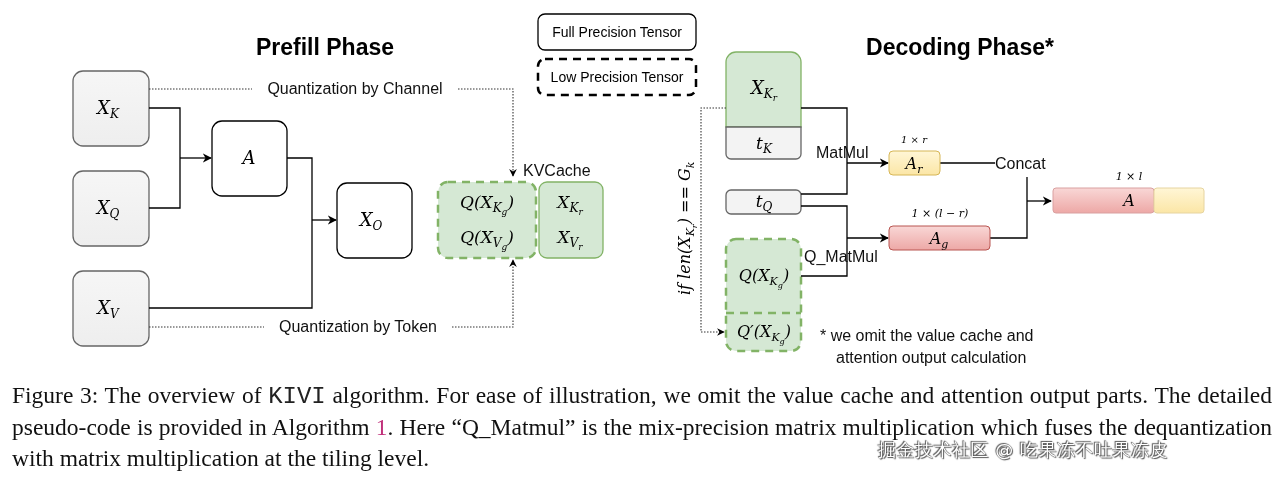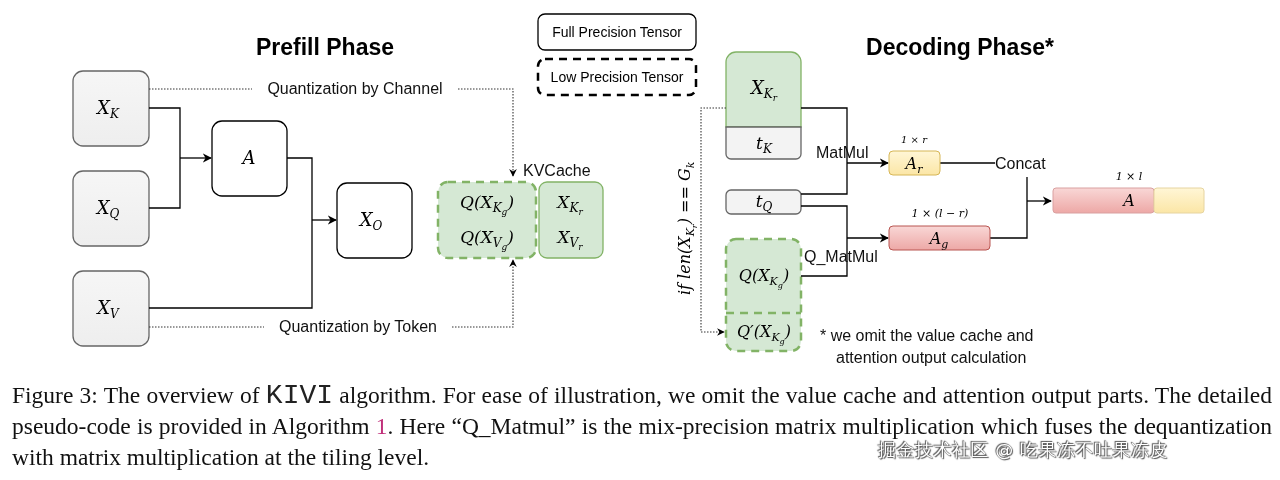--- a/index.html
+++ b/index.html
@@ -7,21 +7,21 @@
   svg#diagram { position: absolute; left: 0; top: 0; }
   .sans { font-family: "Liberation Sans", sans-serif; }
   .serif { font-family: "DejaVu Serif", "Liberation Serif", serif; font-style: italic; }
   .title { font-weight: bold; font-size: 23px; fill: #000; }
   .label { font-size: 16px; fill: #111; }
   .caption {
     position: absolute; left: 12px; top: 380px; width: 1260px;
     font-family: "Liberation Serif", serif; font-size: 23.5px; line-height: 31px; color: #111;
     text-align: justify; text-align-last: left;
   }
-  .caption .mono { font-family: "Liberation Mono", monospace; font-size: 28px; color: #222; }
+  .caption .mono { font-family: "Liberation Mono", monospace; font-size: 24px; color: #222; }
   .caption .ref { color: #c0307a; }
   .watermark {
     position: absolute; left: 878px; top: 438px;
     font-family: "DejaVu Sans", sans-serif; font-size: 18px; color: #ffffff;
     text-shadow: 0 0 1px #444, 1px 1px 1px #555, -1px -1px 1px #555;
     letter-spacing: 0.5px;
   }
 </style>
 </head>
 <body>

